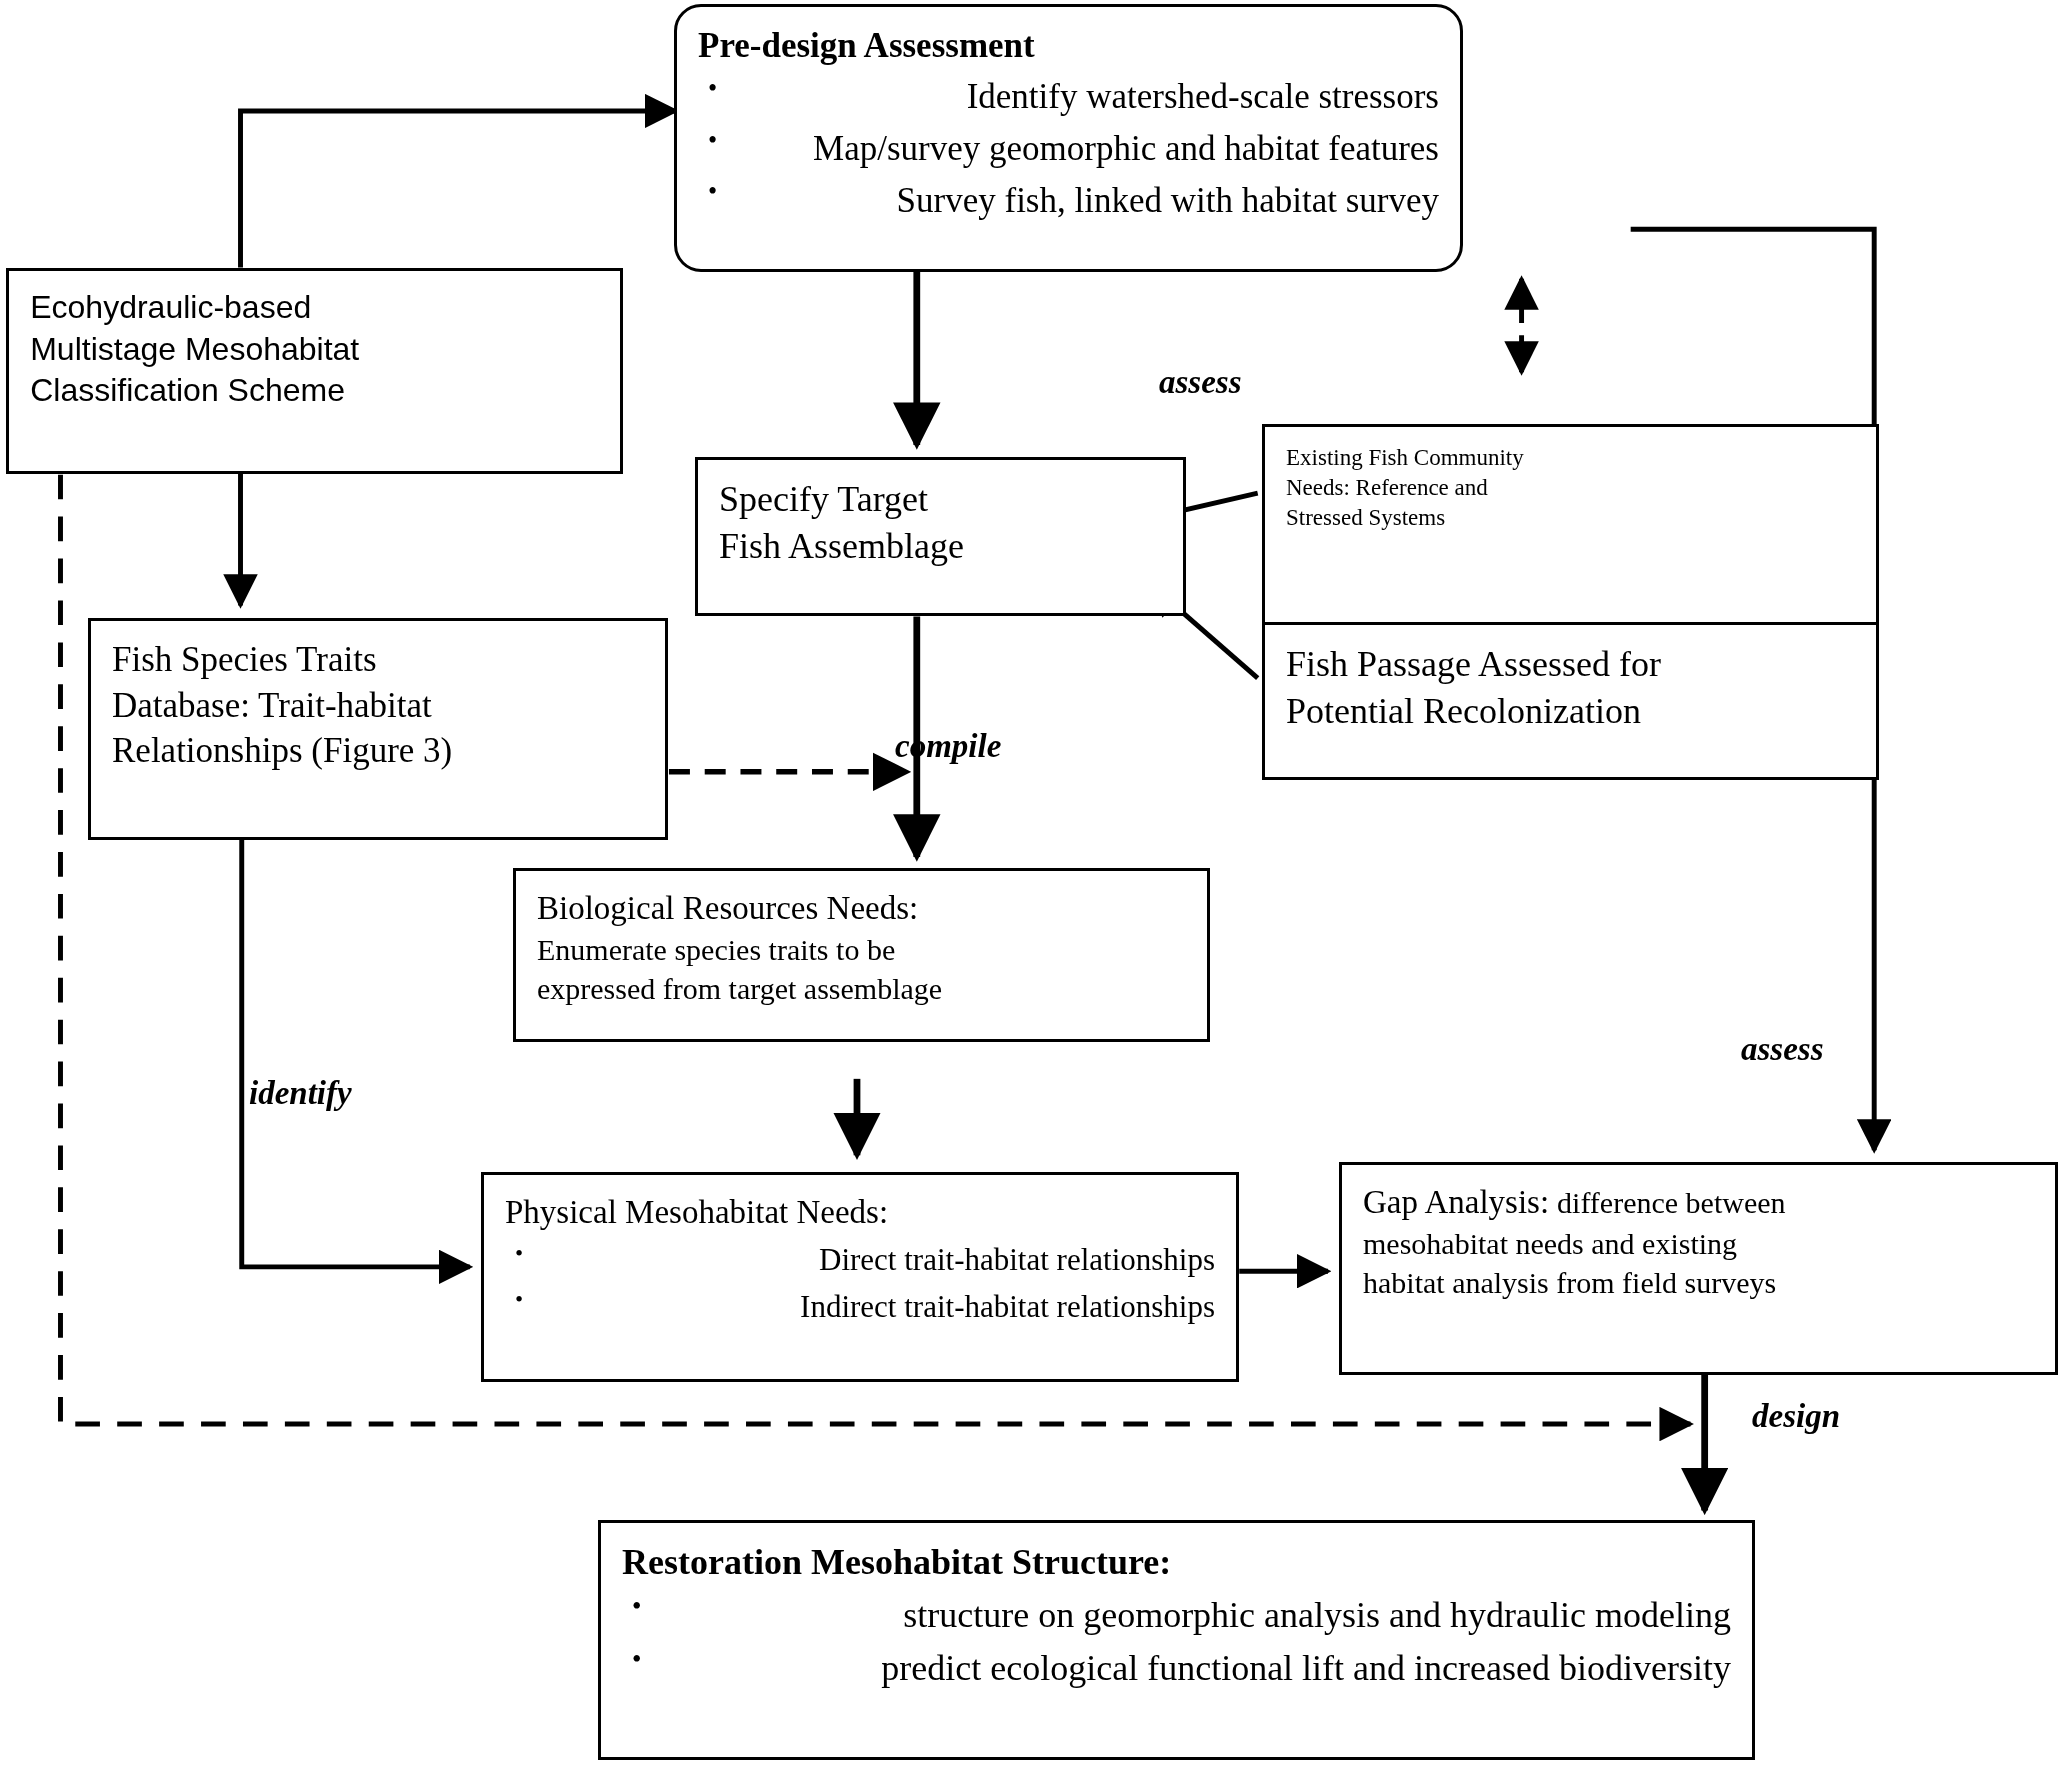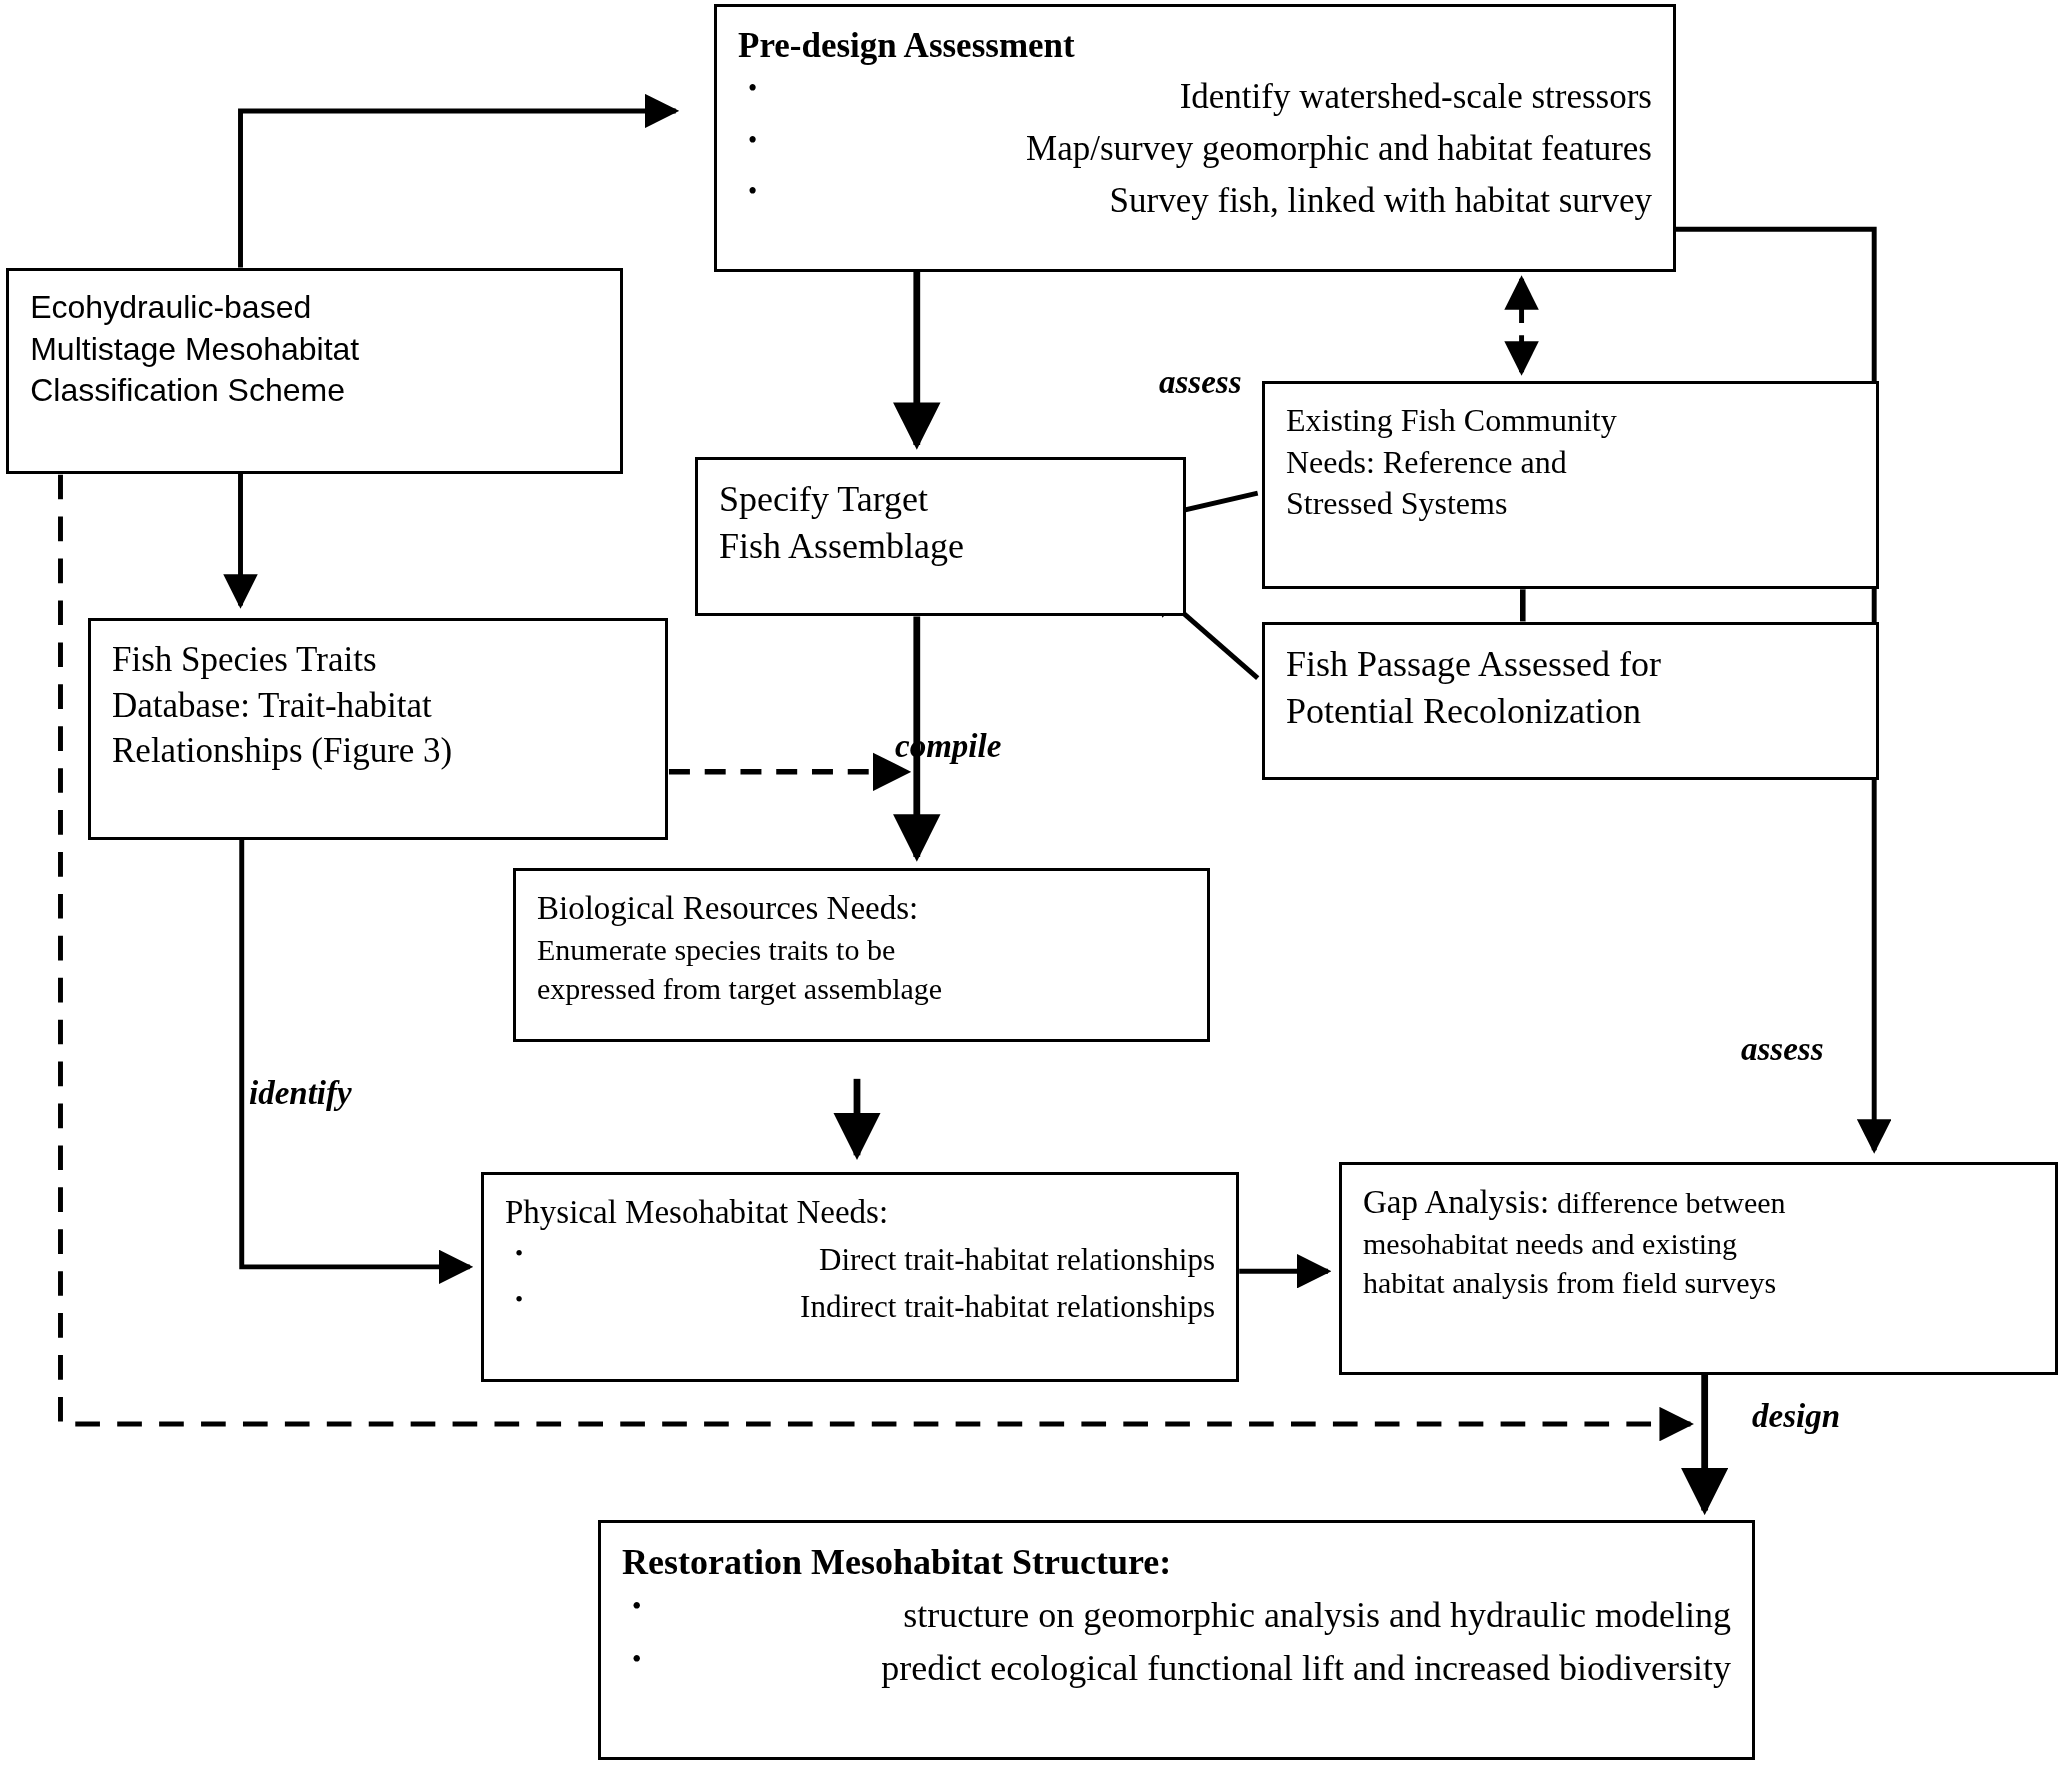--- a/index.html
+++ b/index.html
@@ -67,37 +67,37 @@
   .edge-label {
     position: absolute;
     font-family: "Liberation Serif", serif;
     font-style: italic;
     font-weight: bold;
     color: #000000;
     white-space: nowrap;
   }
 
   
-  #node-predesign   { left: 714px; top: 3.7px;    width: 962px; height: 268px;  }
+  #node-predesign   { left: 674px; top: 3.7px;    width: 789px; height: 268px; border-radius: 27px;  }
   #node-ecohydraulic{ left: 6.2px;   top: 268px;  width: 617px; height: 206px;  }
   #node-traits      { left: 88px;  top: 618px; width: 580px;  height: 222px;  }
   #node-specify     { left: 695px; top: 457px;  width: 491px;  height: 159px;  }
   #node-existing    { left: 1262px; top: 381px;  width: 617px; height: 208px;  }
   #node-passage     { left: 1262px; top: 622px; width: 617px; height: 158px;  }
   #node-bio         { left: 513px;  top: 868px; width: 697px; height: 174px;  }
   #node-physical    { left: 481px;  top: 1172px; width: 758px; height: 210px;  }
   #node-gap         { left: 1339px; top: 1162px; width: 719px; height: 213px;  }
   #node-restoration { left: 598px;  top: 1520px; width: 1157px; height: 240px;  }
 
   
   #node-predesign    { font-size: 35px; }
   #node-ecohydraulic { font-size: 32px; }
   #node-traits       { font-size: 35px; }
   #node-specify      { font-size: 36px; }
-  #node-existing     { font-size: 32px; }
+  #node-existing     { font-size: 23px; margin-top: 43px; }
   #node-passage      { font-size: 36px; }
   #node-bio          { font-size: 33px; }
   #node-physical     { font-size: 33px; }
   #node-gap          { font-size: 32px; }
   #node-restoration  { font-size: 36px; }
 
   #node-bio .body, #node-gap .body { font-size: 30px; }
   #node-physical .bullets { font-size: 31px; }
   #node-gap .gap-title { font-size: 33px; }
 

